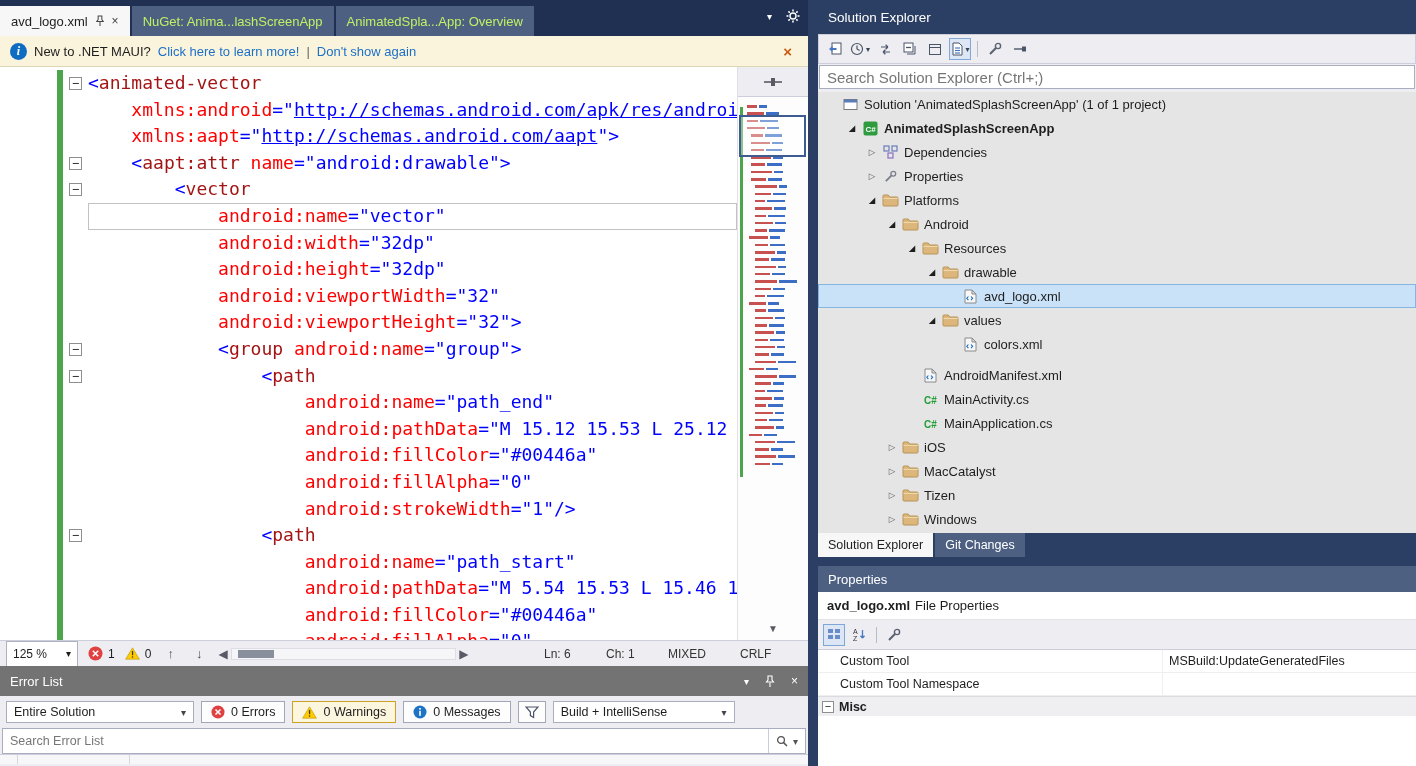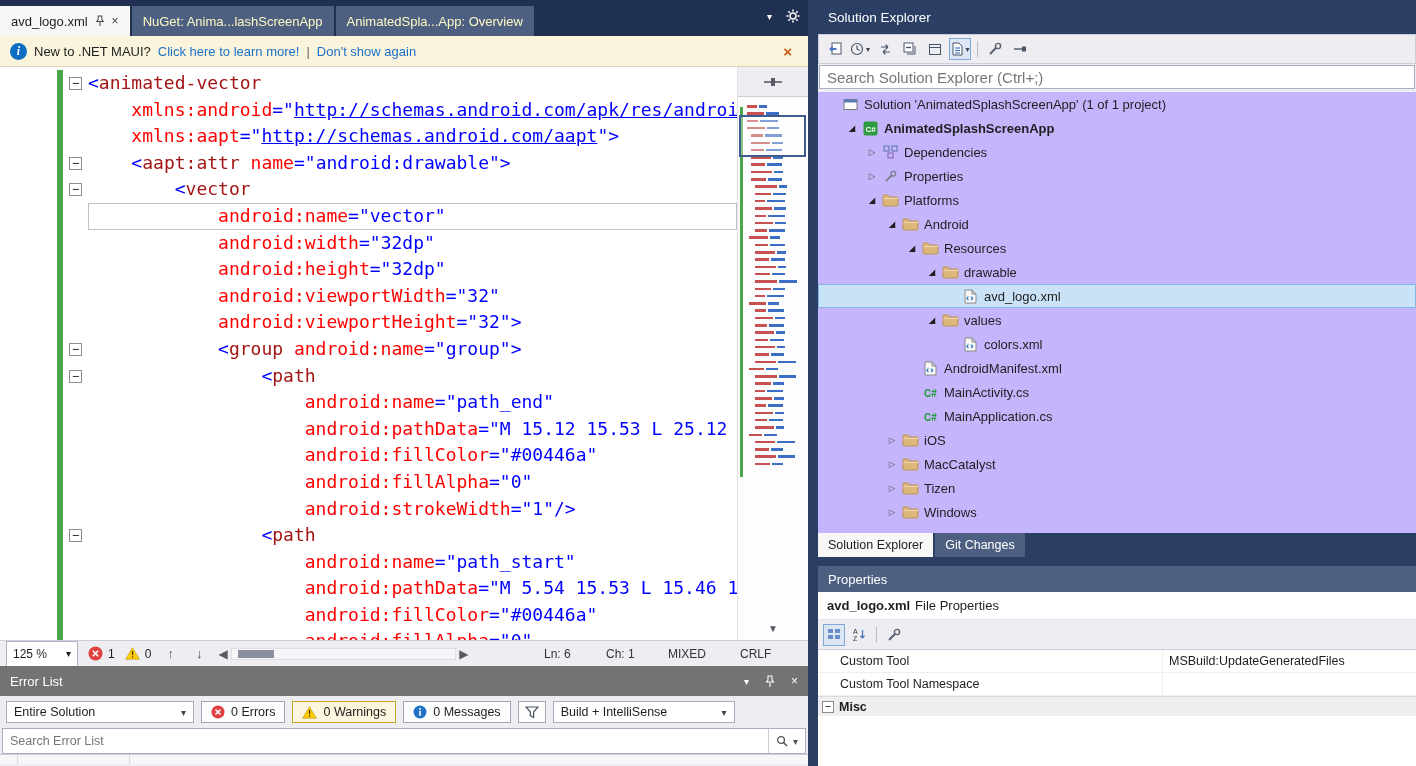--- a/index.html
+++ b/index.html
@@ -6,21 +6,21 @@
   html,body{width:1416px;height:766px;overflow:hidden;}
   body{font-family:"Liberation Sans",sans-serif;font-size:13px;color:#1E1E1E;background:#2B3E63;}
   #app{display:flex;width:1416px;height:766px;}
   .left-col{width:808px;display:flex;flex-direction:column;background:#fff;}
   .splitter-v{width:10px;background:#2B3E63;}
   .right-col{width:598px;display:flex;flex-direction:column;background:#2B3E63;}
 
   
   .tabstrip{height:36px;background:#1F3052;display:flex;align-items:flex-end;position:relative;flex:none;}
   #doc-tabs{display:flex;align-items:flex-end;height:100%;}
-  .doc-tab{height:30px;display:flex;align-items:center;gap:7px;padding:0 11px;color:#fef9c3;background:#4D6082;margin-right:2px;font-size:13px;white-space:nowrap;cursor:default;}
+  .doc-tab{height:30px;display:flex;align-items:center;gap:7px;padding:0 11px;color:#bef264;background:#4D6082;margin-right:2px;font-size:13px;white-space:nowrap;cursor:default;}
   .doc-tab.active{background:#F7F7F7;color:#1E1E1E;}
   .tab-ico{display:flex;align-items:center;color:#444;font-size:12px;}
   .tab-actions{position:absolute;right:8px;top:9px;display:flex;gap:14px;color:#fff;align-items:center;}
   .caret{font-size:10px;}
 
   
   .infobar{height:31px;background:#FBF4DC;border-bottom:1px solid #DDD5B5;display:flex;align-items:center;gap:7px;padding:0 10px;flex:none;}
   .info-circle{width:17px;height:17px;border-radius:50%;background:#0C6DC2;color:#fff;font-weight:bold;font-size:12px;display:flex;align-items:center;justify-content:center;font-family:"Liberation Serif",serif;font-style:italic;}
   .infobar .link{color:#1C70C8;cursor:pointer;}
   .infobar .sep{color:#666;}
@@ -86,21 +86,21 @@
   
   .se-panel{height:557px;display:flex;flex-direction:column;flex:none;}
   .se-title{height:34px;color:#fff;display:flex;align-items:center;padding:0 10px;font-size:13.5px;background:#2B3E63;flex:none;}
   .se-toolbar{height:30px;background:#EEEEF2;border:1px solid #CCCEDB;display:flex;align-items:center;gap:3px;padding:0 5px;flex:none;}
   .ticon{height:22px;min-width:22px;display:flex;align-items:center;justify-content:center;gap:2px;color:#3B4252;cursor:pointer;border:1px solid transparent;}
   .ticon.pressed{background:#DCE6F5;border-color:#7EA7D8;}
   .tsep{width:1px;height:16px;background:#B8BCC8;margin:0 3px;}
   .se-search{height:28px;background:#EEEEF2;padding:1px 1px 3px 1px;flex:none;}
   .se-search input{width:100%;height:24px;border:1px solid #A8AEC0;padding:0 7px;font-size:15px;font-family:"Liberation Sans",sans-serif;outline:none;}
   .se-search input::placeholder{color:#767676;}
-  .se-tree{flex:1;background:#c4b5fd;overflow:hidden;font-size:13px;}
+  .se-tree{flex:1;background:#e5e5e5;overflow:hidden;font-size:13px;}
   .tree-row{height:24px;display:flex;align-items:center;cursor:default;}
   .tree-row.selected{background:#C9E2F7;box-shadow:inset 0 0 0 1px #84B6E4;}
   .expander{width:16px;flex:none;text-align:center;font-size:8.5px;color:#5A5A5A;cursor:pointer;}
   .expander.expanded{color:#1E1E1E;}
   .tree-icon{width:20px;flex:none;display:flex;justify-content:center;align-items:center;}
   .tree-label{margin-left:4px;white-space:nowrap;}
   .tree-label.bold{font-weight:bold;}
   .se-tabs{height:24px;background:#2B3E63;display:flex;align-items:stretch;flex:none;}
   .se-tab{padding:0 10px;display:flex;align-items:center;font-size:12.5px;cursor:pointer;}
   .se-tab.active{background:#F7F7F7;color:#1E1E1E;}
@@ -612,21 +612,21 @@
             <span class="expander"></span>
             <span class="tree-icon">
               <svg width="13" height="15" viewBox="0 0 13 15">
                 <path d="M1 1 h7 l4 4 v9 H1 z" fill="#F7F7F7" stroke="#8A8A8A"></path>
                 <path d="M8 1 l4 4 h-4 z" fill="#DDDDDD" stroke="#8A8A8A"></path>
                 <path d="M4.4 7.5 L2.8 9.3 L4.4 11.1 M7 7.5 L8.6 9.3 L7 11.1" fill="none" stroke="#1A70C0" stroke-width="1.1"></path>
               </svg>
             </span>
             <span class="tree-label">colors.xml</span>
           </div>
-          <div class="tree-row" style="padding-left: 86px;">
+          <div class="tree-row" style="padding-left: 86px; margin-top: 7px;">
             <span class="expander"></span>
             <span class="tree-icon">
               <svg width="13" height="15" viewBox="0 0 13 15">
                 <path d="M1 1 h7 l4 4 v9 H1 z" fill="#F7F7F7" stroke="#8A8A8A"></path>
                 <path d="M8 1 l4 4 h-4 z" fill="#DDDDDD" stroke="#8A8A8A"></path>
                 <path d="M4.4 7.5 L2.8 9.3 L4.4 11.1 M7 7.5 L8.6 9.3 L7 11.1" fill="none" stroke="#1A70C0" stroke-width="1.1"></path>
               </svg>
             </span>
             <span class="tree-label">AndroidManifest.xml</span>
           </div>

